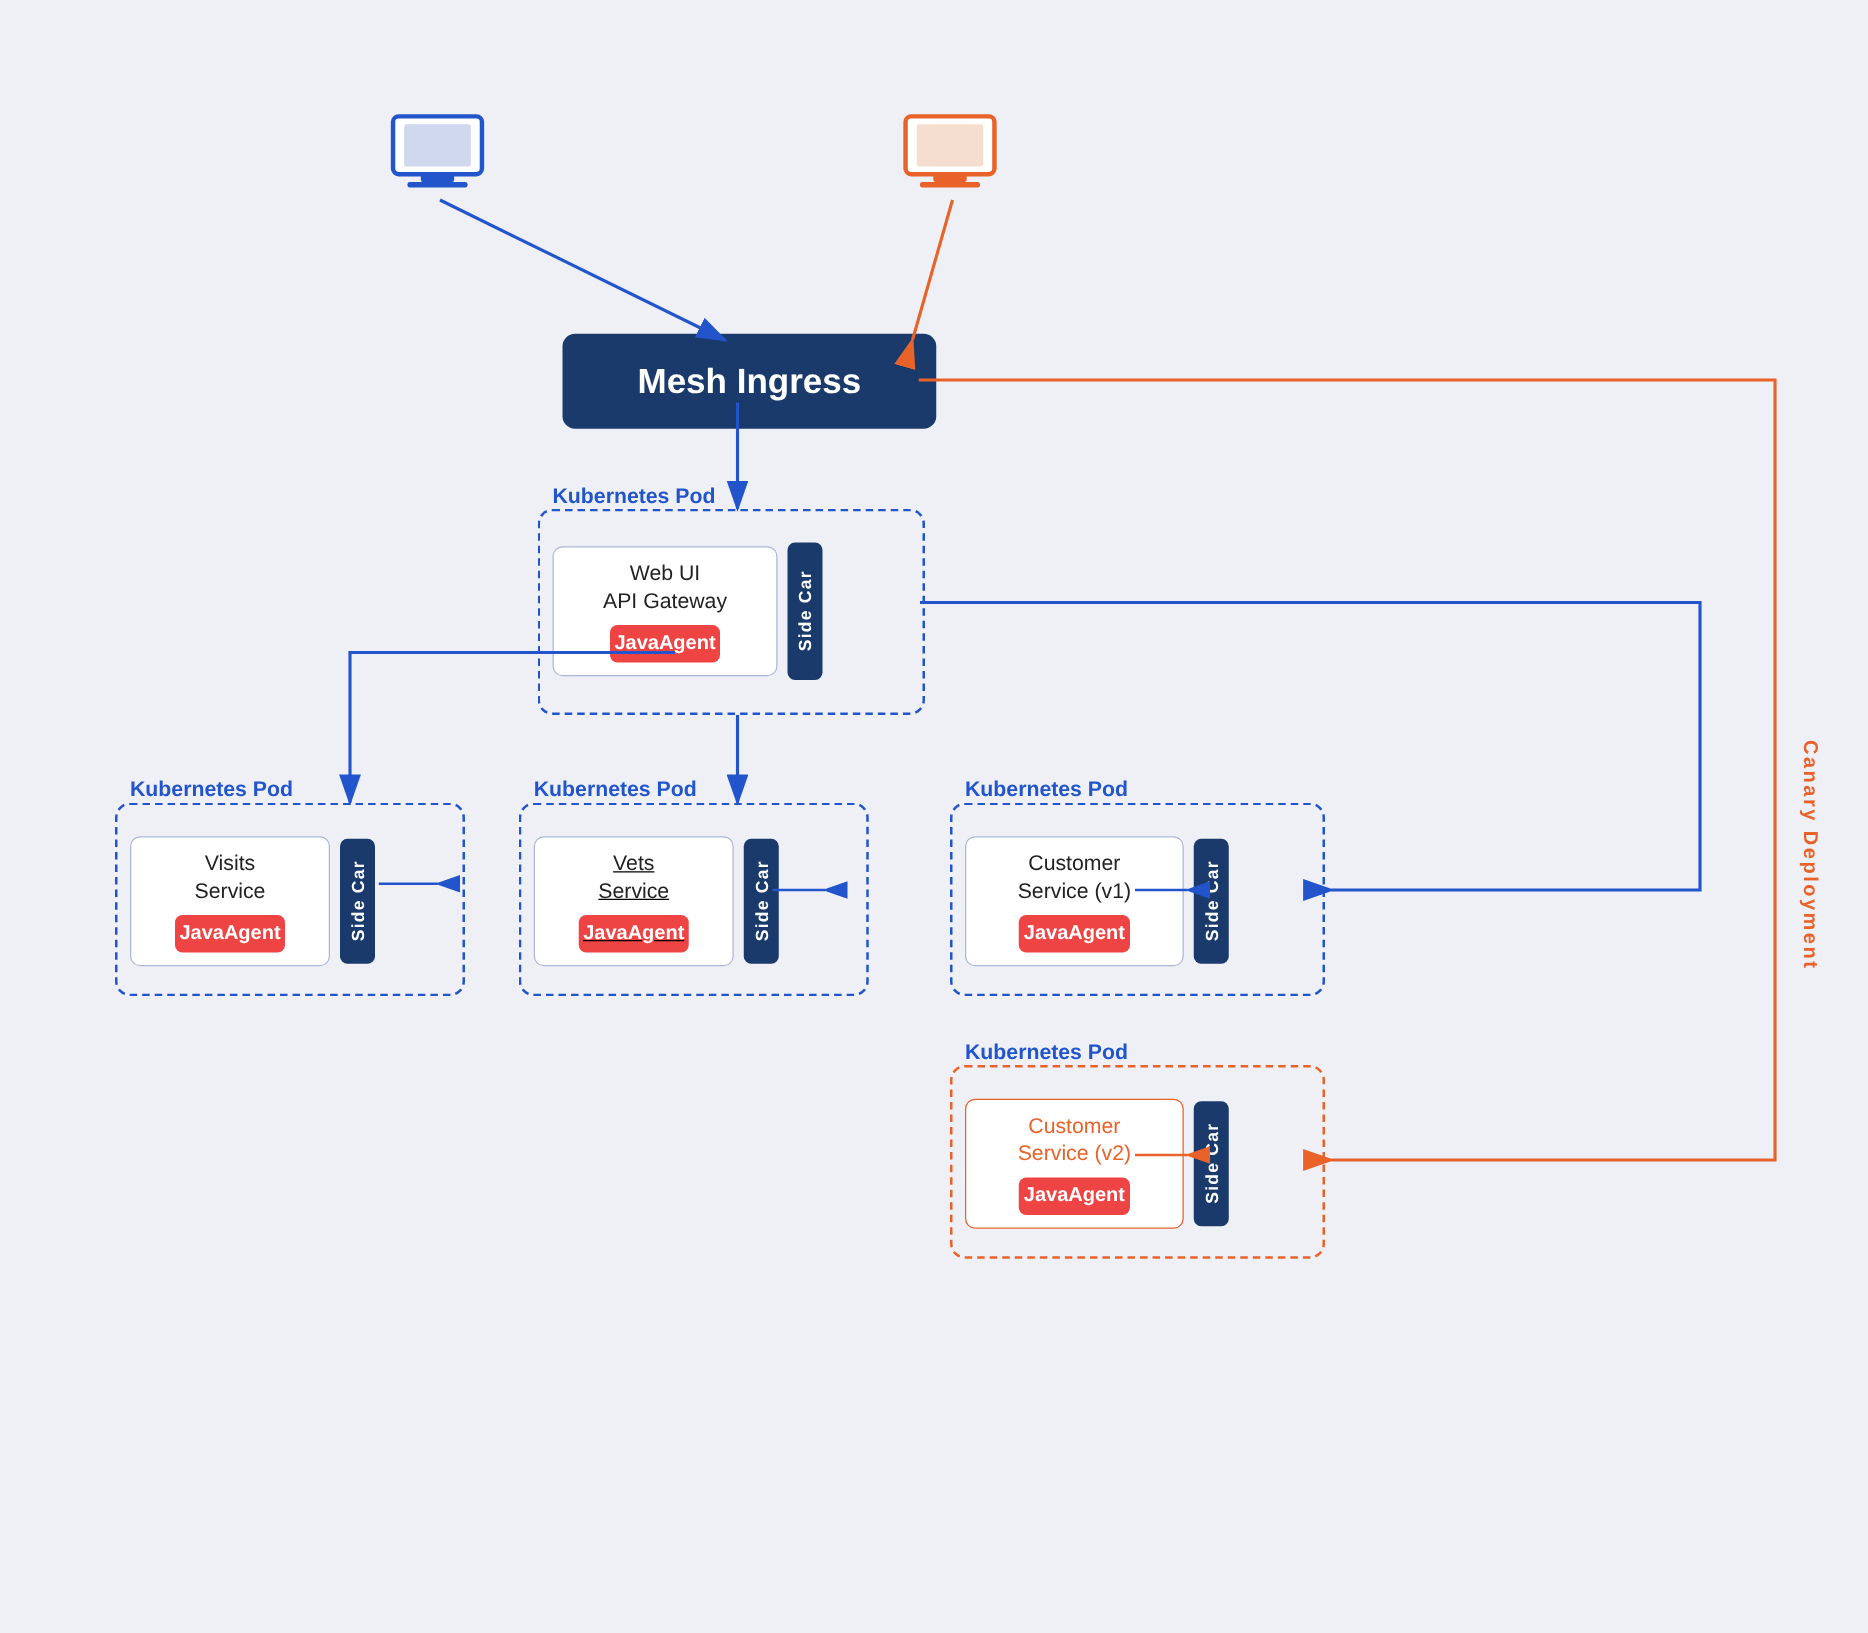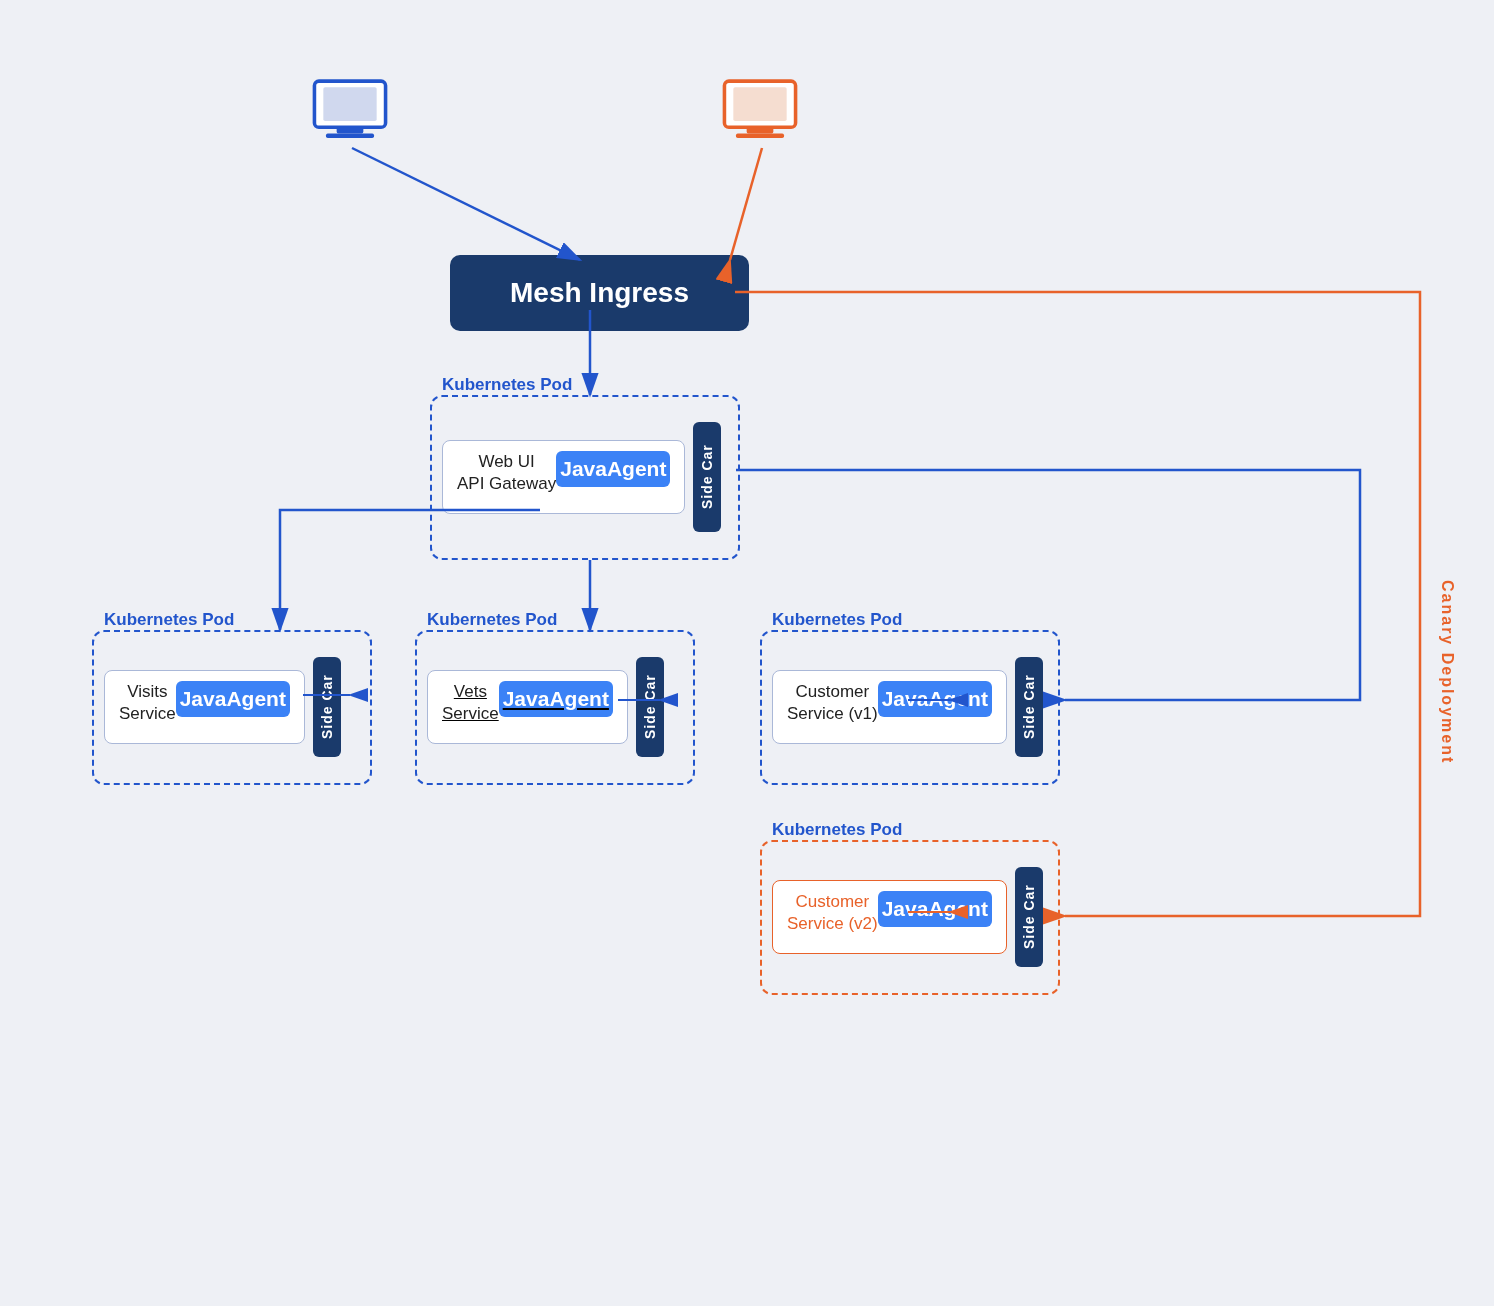--- a/index.html
+++ b/index.html
@@ -8,20 +8,21 @@
       font-family: Arial, sans-serif;
       width: 1494px;
       height: 1306px;
       overflow: hidden;
       position: relative;
     }
     .diagram {
       position: relative;
       width: 1494px;
       height: 1240px;
+      margin-top: 12px;
     }
     
     .monitor {
       position: absolute;
       display: flex;
       flex-direction: column;
       align-items: center;
     }
     .monitor svg {
       width: 80px;
@@ -56,35 +57,35 @@
       font-size: 17px;
       white-space: nowrap;
     }
     
     .service-box {
       border: 1.5px solid #aab8d8;
       border-radius: 8px;
       padding: 10px 14px;
       background: white;
       display: flex;
-      flex-direction: row;
-      align-items: flex-start;
+      flex-direction: column;
+      align-items: center;
     }
     .service-name {
       font-size: 17px;
       color: #222;
       text-align: center;
       line-height: 1.3;
       margin-bottom: 8px;
     }
     .java-agent {
-      background: #3b82f6;
+      background: #ef4444;
       color: white;
       font-weight: bold;
-      font-size: 21px;
+      font-size: 16px;
       padding: 6px 4px;
       border-radius: 6px;
       text-align: center;
     }
     
     .side-car {
       background: #1a3a6b;
       color: white;
       font-weight: bold;
       font-size: 14px;

